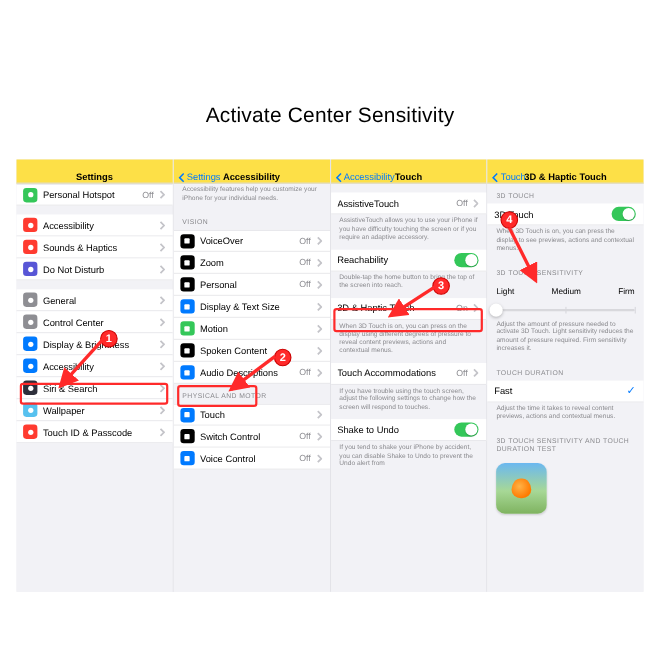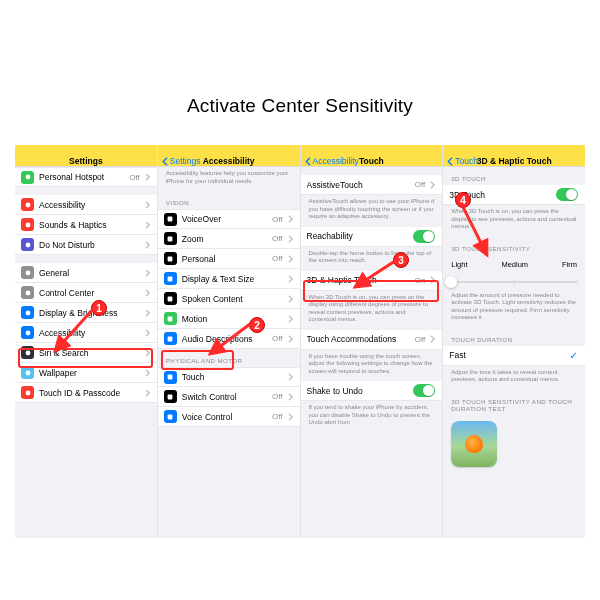--- a/index.html
+++ b/index.html
@@ -246,38 +246,38 @@
                 <rect x="2" y="2" width="6" height="6" rx="1"></rect>
               </svg>
             </span>
       <span class="lbl">Display &amp; Text Size</span>
 
       <span class="chev"><svg viewBox="0 0 6 10">
                 <path d="M1 1 L5 5 L1 9"></path>
               </svg></span>
           </div>
           <div class="row">
+            <span class="icon" style="background:#34c759">
+              <svg viewBox="0 0 10 10">
+                <rect x="2" y="2" width="6" height="6" rx="1"></rect>
+              </svg>
+            </span>
+      <span class="lbl">Motion</span>
+
+      <span class="chev"><svg viewBox="0 0 6 10">
+                <path d="M1 1 L5 5 L1 9"></path>
+              </svg></span>
+          </div>
+          <div class="row">
             <span class="icon" style="background:#000">
               <svg viewBox="0 0 10 10">
                 <rect x="2" y="2" width="6" height="6" rx="1"></rect>
               </svg>
             </span>
       <span class="lbl">Spoken Content</span>
-
-      <span class="chev"><svg viewBox="0 0 6 10">
-                <path d="M1 1 L5 5 L1 9"></path>
-              </svg></span>
-          </div>
-          <div class="row">
-            <span class="icon" style="background:#34c759">
-              <svg viewBox="0 0 10 10">
-                <rect x="2" y="2" width="6" height="6" rx="1"></rect>
-              </svg>
-            </span>
-      <span class="lbl">Motion</span>
 
       <span class="chev"><svg viewBox="0 0 6 10">
                 <path d="M1 1 L5 5 L1 9"></path>
               </svg></span>
           </div>
           <div class="row">
             <span class="icon" style="background:#007aff">
               <svg viewBox="0 0 10 10">
                 <rect x="2" y="2" width="6" height="6" rx="1"></rect>
               </svg>

